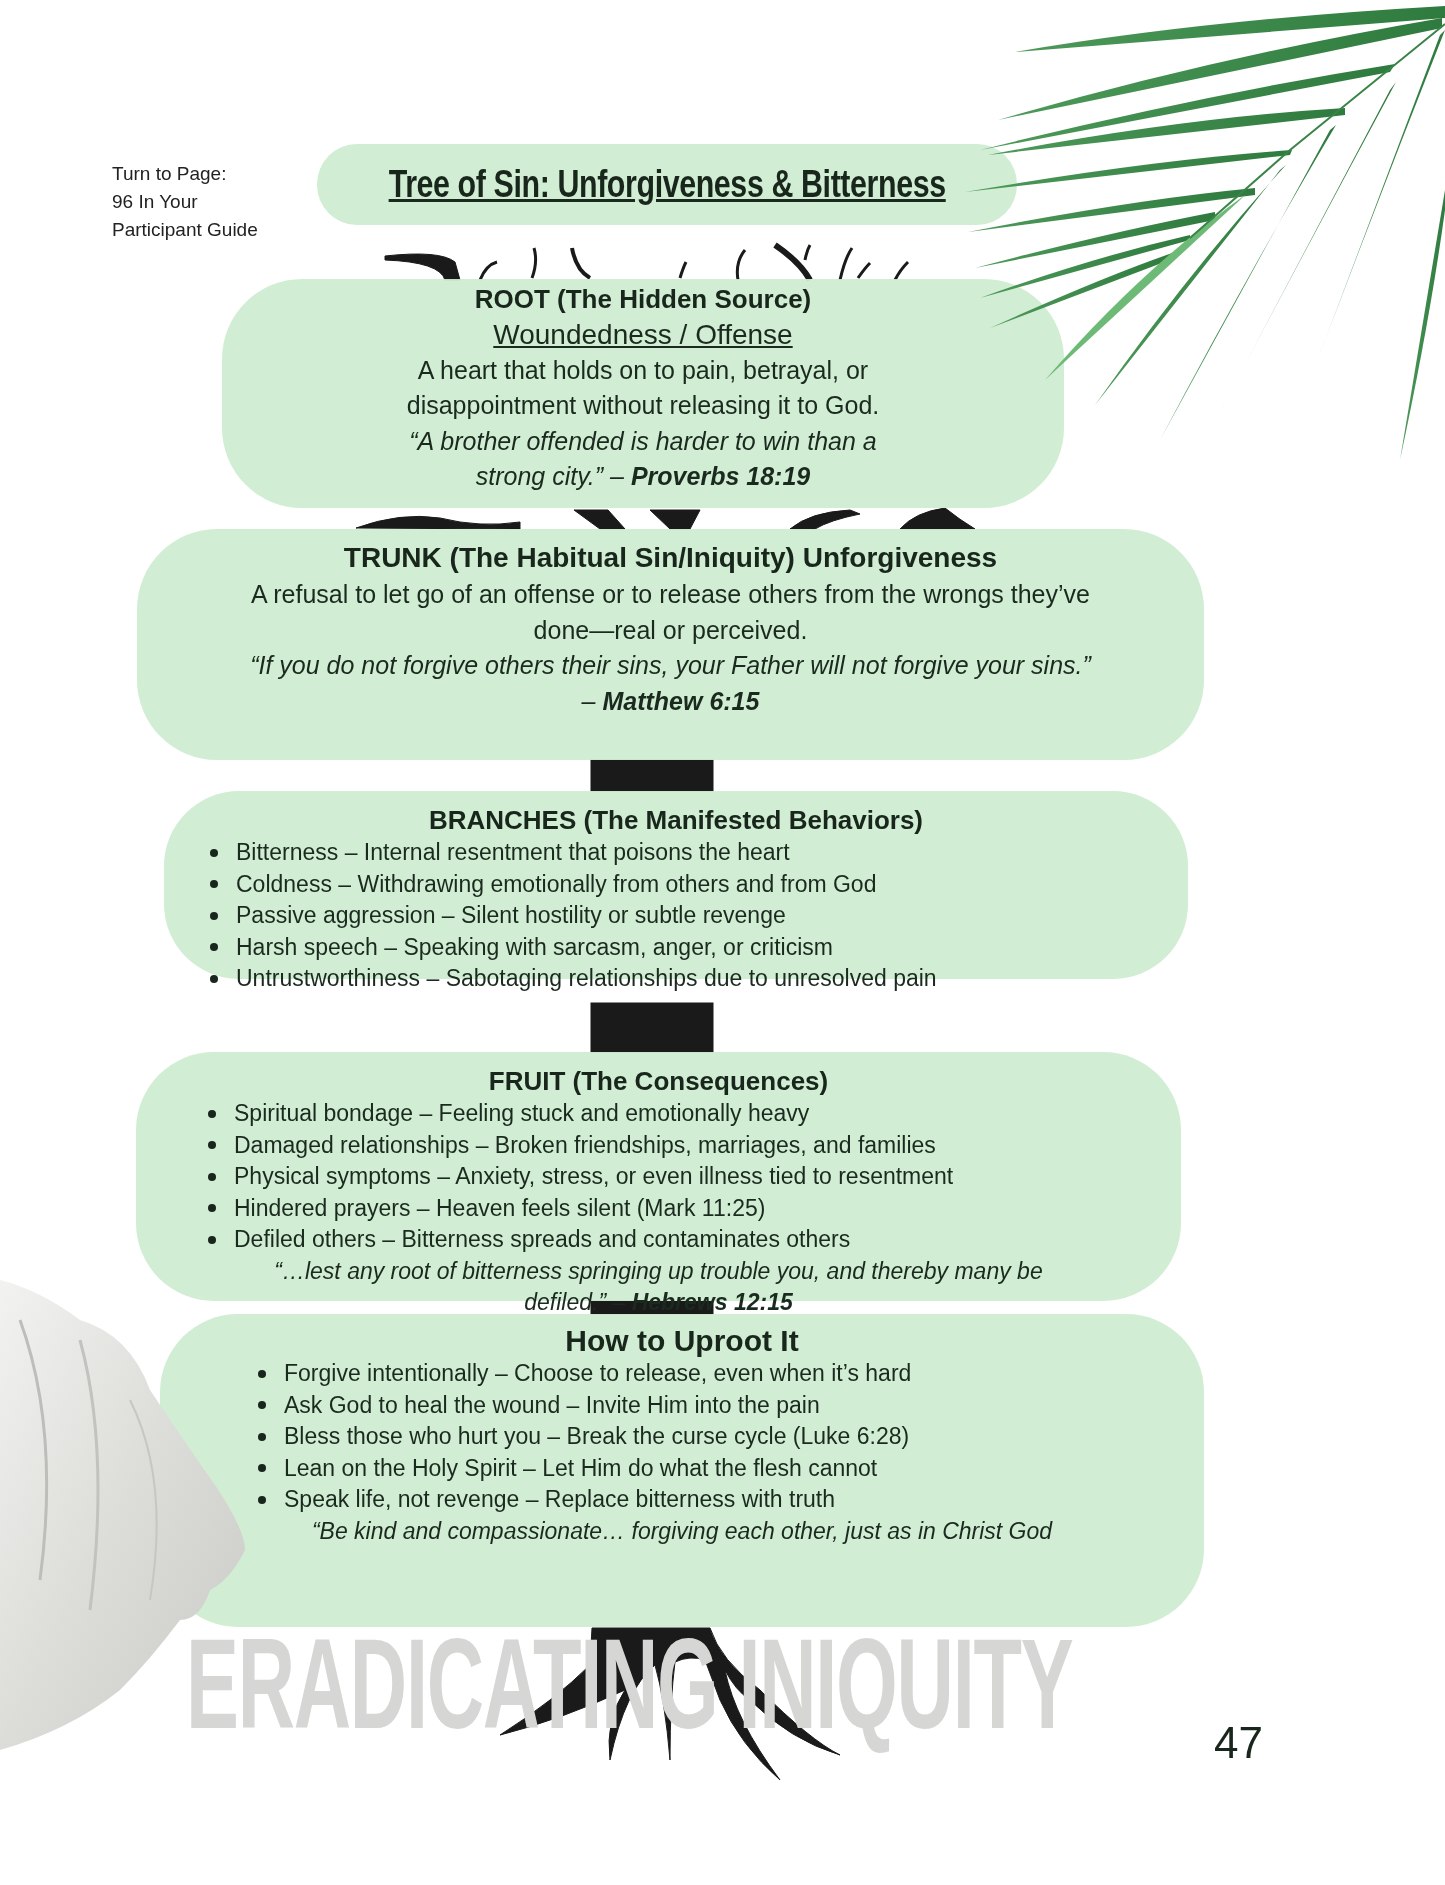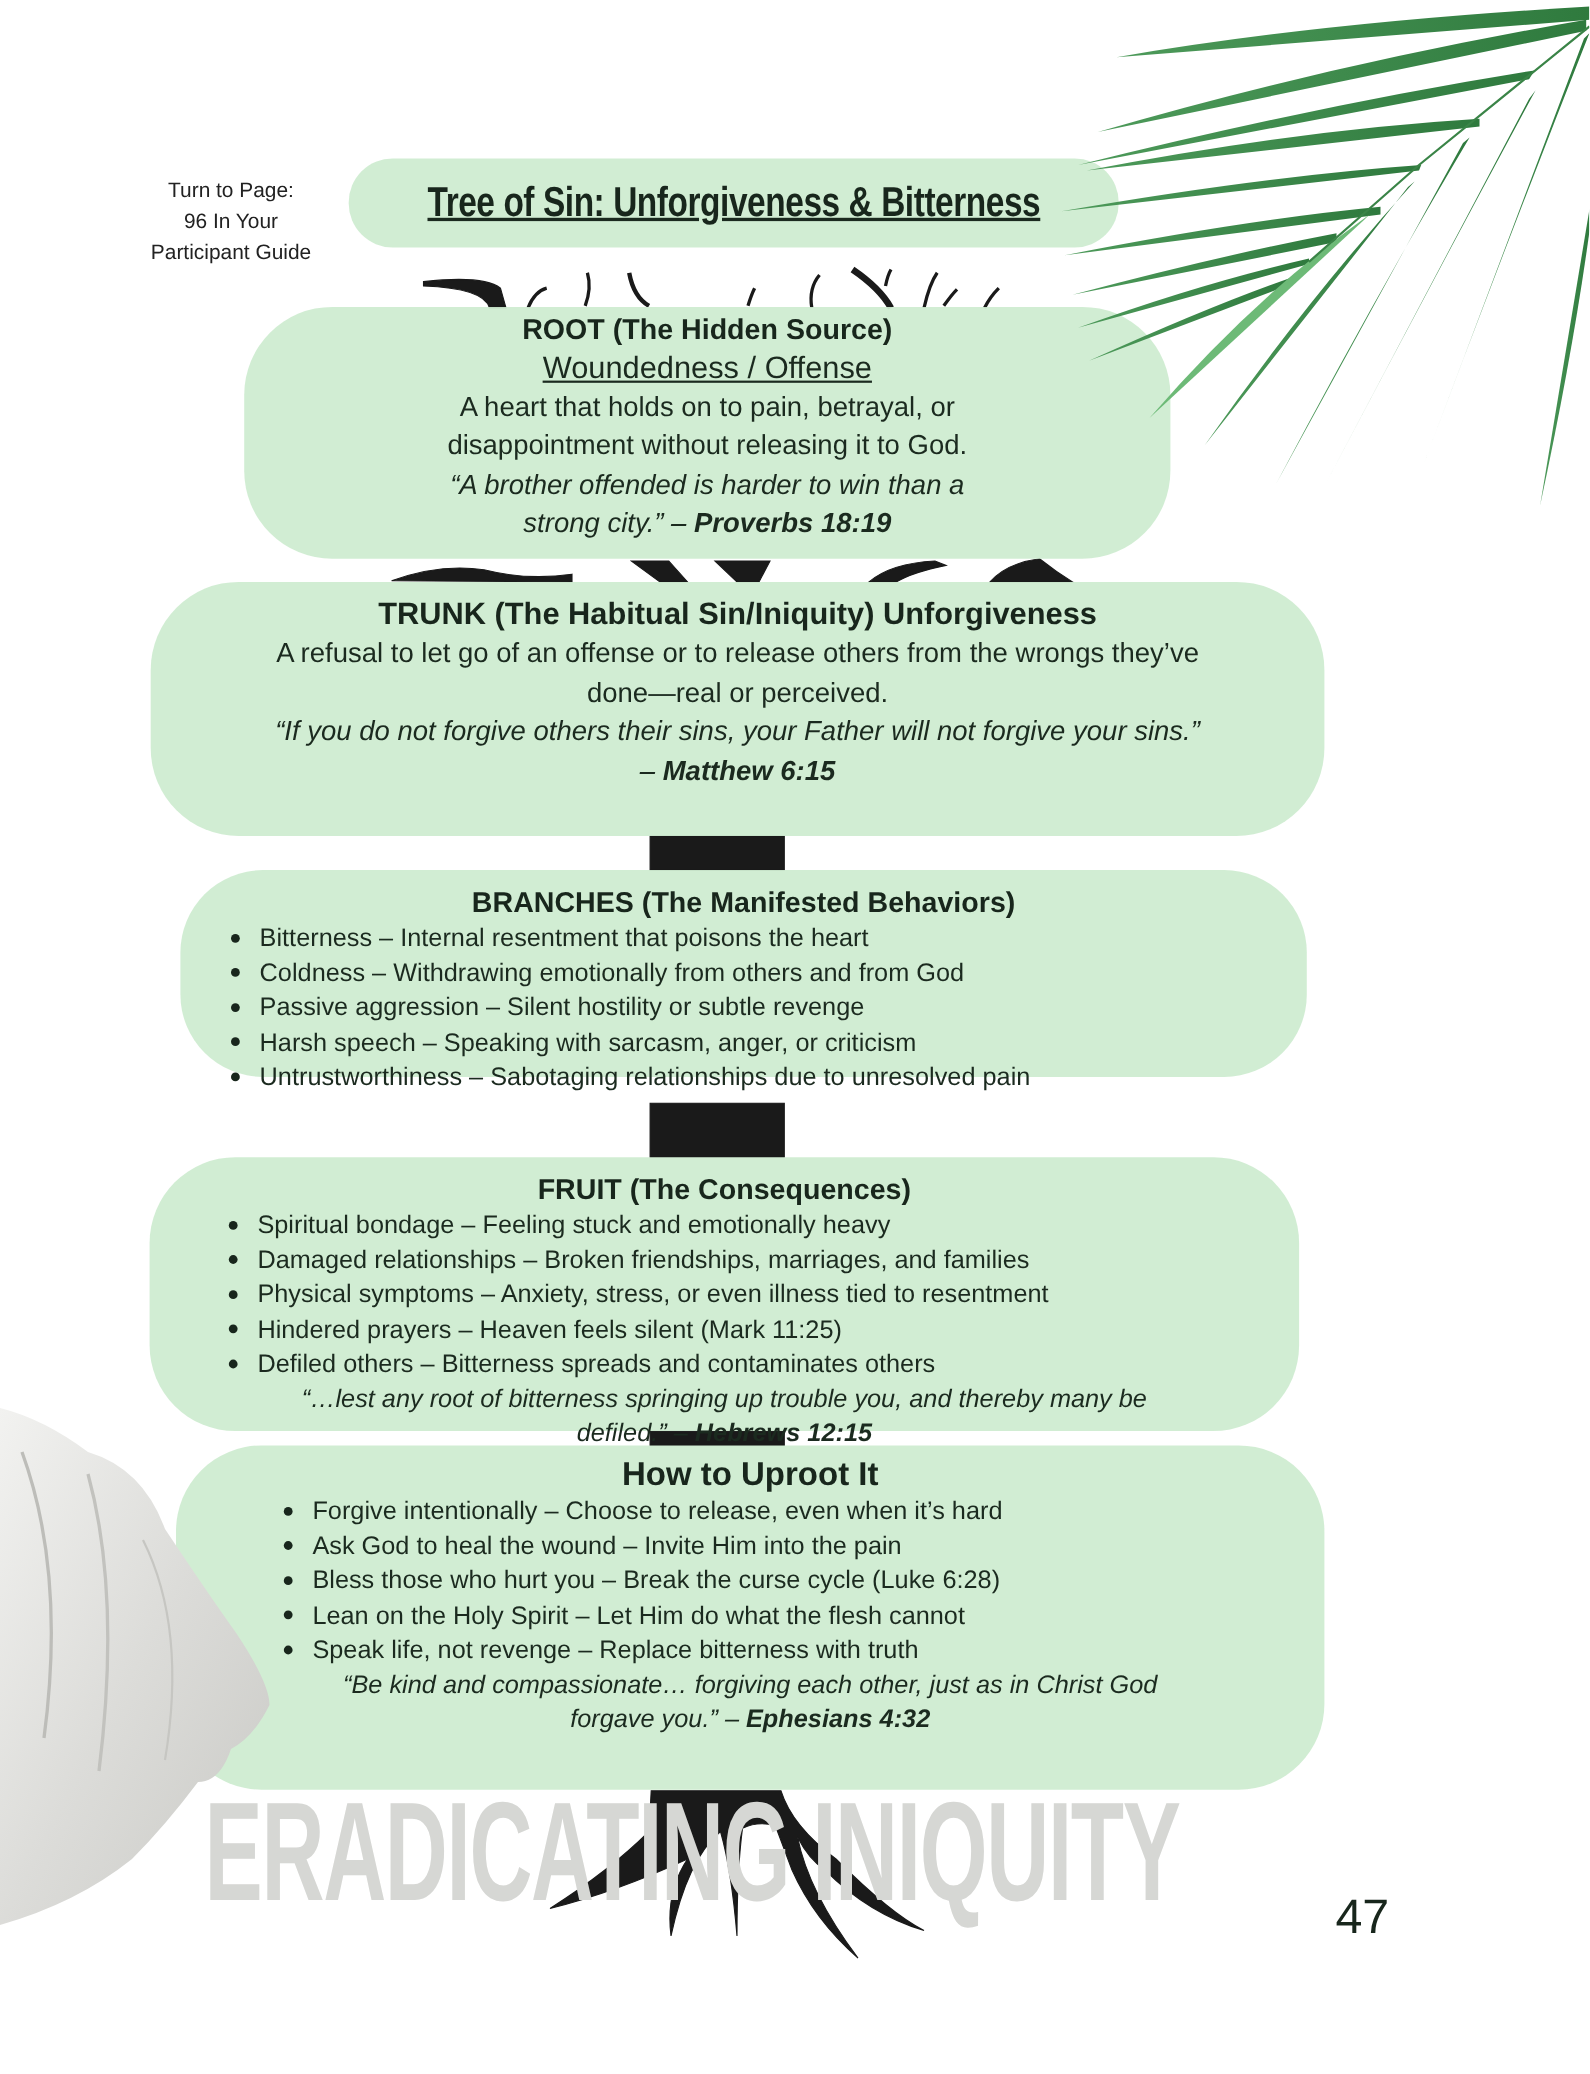--- a/index.html
+++ b/index.html
@@ -22,21 +22,21 @@
     .card h2 { margin: 0; font-weight: 700; color: #18261c; }
     .card p { margin: 0; }
     .card .it { font-style: italic; }
     .card .ref { font-weight: 700; font-style: italic; }
 
     .title-box { left: 317px; top: 144px; width: 700px; height: 81px; border-radius: 40px;
                  display: flex; align-items: center; justify-content: center; text-decoration: underline; }
     .title-text { font-family: "Liberation Sans", sans-serif; font-weight: 700; font-size: 38px;
                   color: #18261c; letter-spacing: -0.5px; transform: scaleX(0.8); white-space: nowrap; }
 
-    .turn-to { position: absolute; left: 112px; top: 160px; width: 196px; text-align: center;
+    .turn-to { position: absolute; left: 112px; top: 160px; width: 196px; 
                font-size: 19px; line-height: 28px; color: #222; }
 
     .root-box { left: 222px; top: 279px; width: 842px; height: 229px; border-radius: 80px;
                 padding-top: 2px; font-size: 25px; line-height: 35.5px; }
     .root-box h2 { font-size: 26px; line-height: 36px; }
     .root-box .sub { text-decoration: underline; font-size: 28px; }
 
     .trunk-box { left: 137px; top: 529px; width: 1067px; height: 231px; border-radius: 80px;
                  padding-top: 10px; font-size: 25px; line-height: 35.5px; }
     .trunk-box h2 { font-size: 28px; line-height: 38px; }
@@ -157,21 +157,20 @@
 <div class="card list-box uproot-box">
   <h2>How to Uproot It</h2>
   <ul>
     <li>Forgive intentionally – Choose to release, even when it’s hard</li>
     <li>Ask God to heal the wound – Invite Him into the pain</li>
     <li>Bless those who hurt you – Break the curse cycle (Luke 6:28)</li>
     <li>Lean on the Holy Spirit – Let Him do what the flesh cannot</li>
     <li>Speak life, not revenge – Replace bitterness with truth</li>
   </ul>
   <p class="it">“Be kind and compassionate… forgiving each other, just as in Christ God</p>
-  <p><span class="it">forgave you.” – </span><span class="ref">Ephesians 4:32</span></p>
 </div>
 
 <svg class="palm" viewBox="0 0 495 470" xmlns="http://www.w3.org/2000/svg">
   <defs>
     <linearGradient id="leafG" x1="0" y1="0" x2="1" y2="0">
       <stop offset="0" stop-color="#4d9a5a"></stop>
       <stop offset="1" stop-color="#2f7a3e"></stop>
     </linearGradient>
   </defs>
   <g fill="url(#leafG)">

